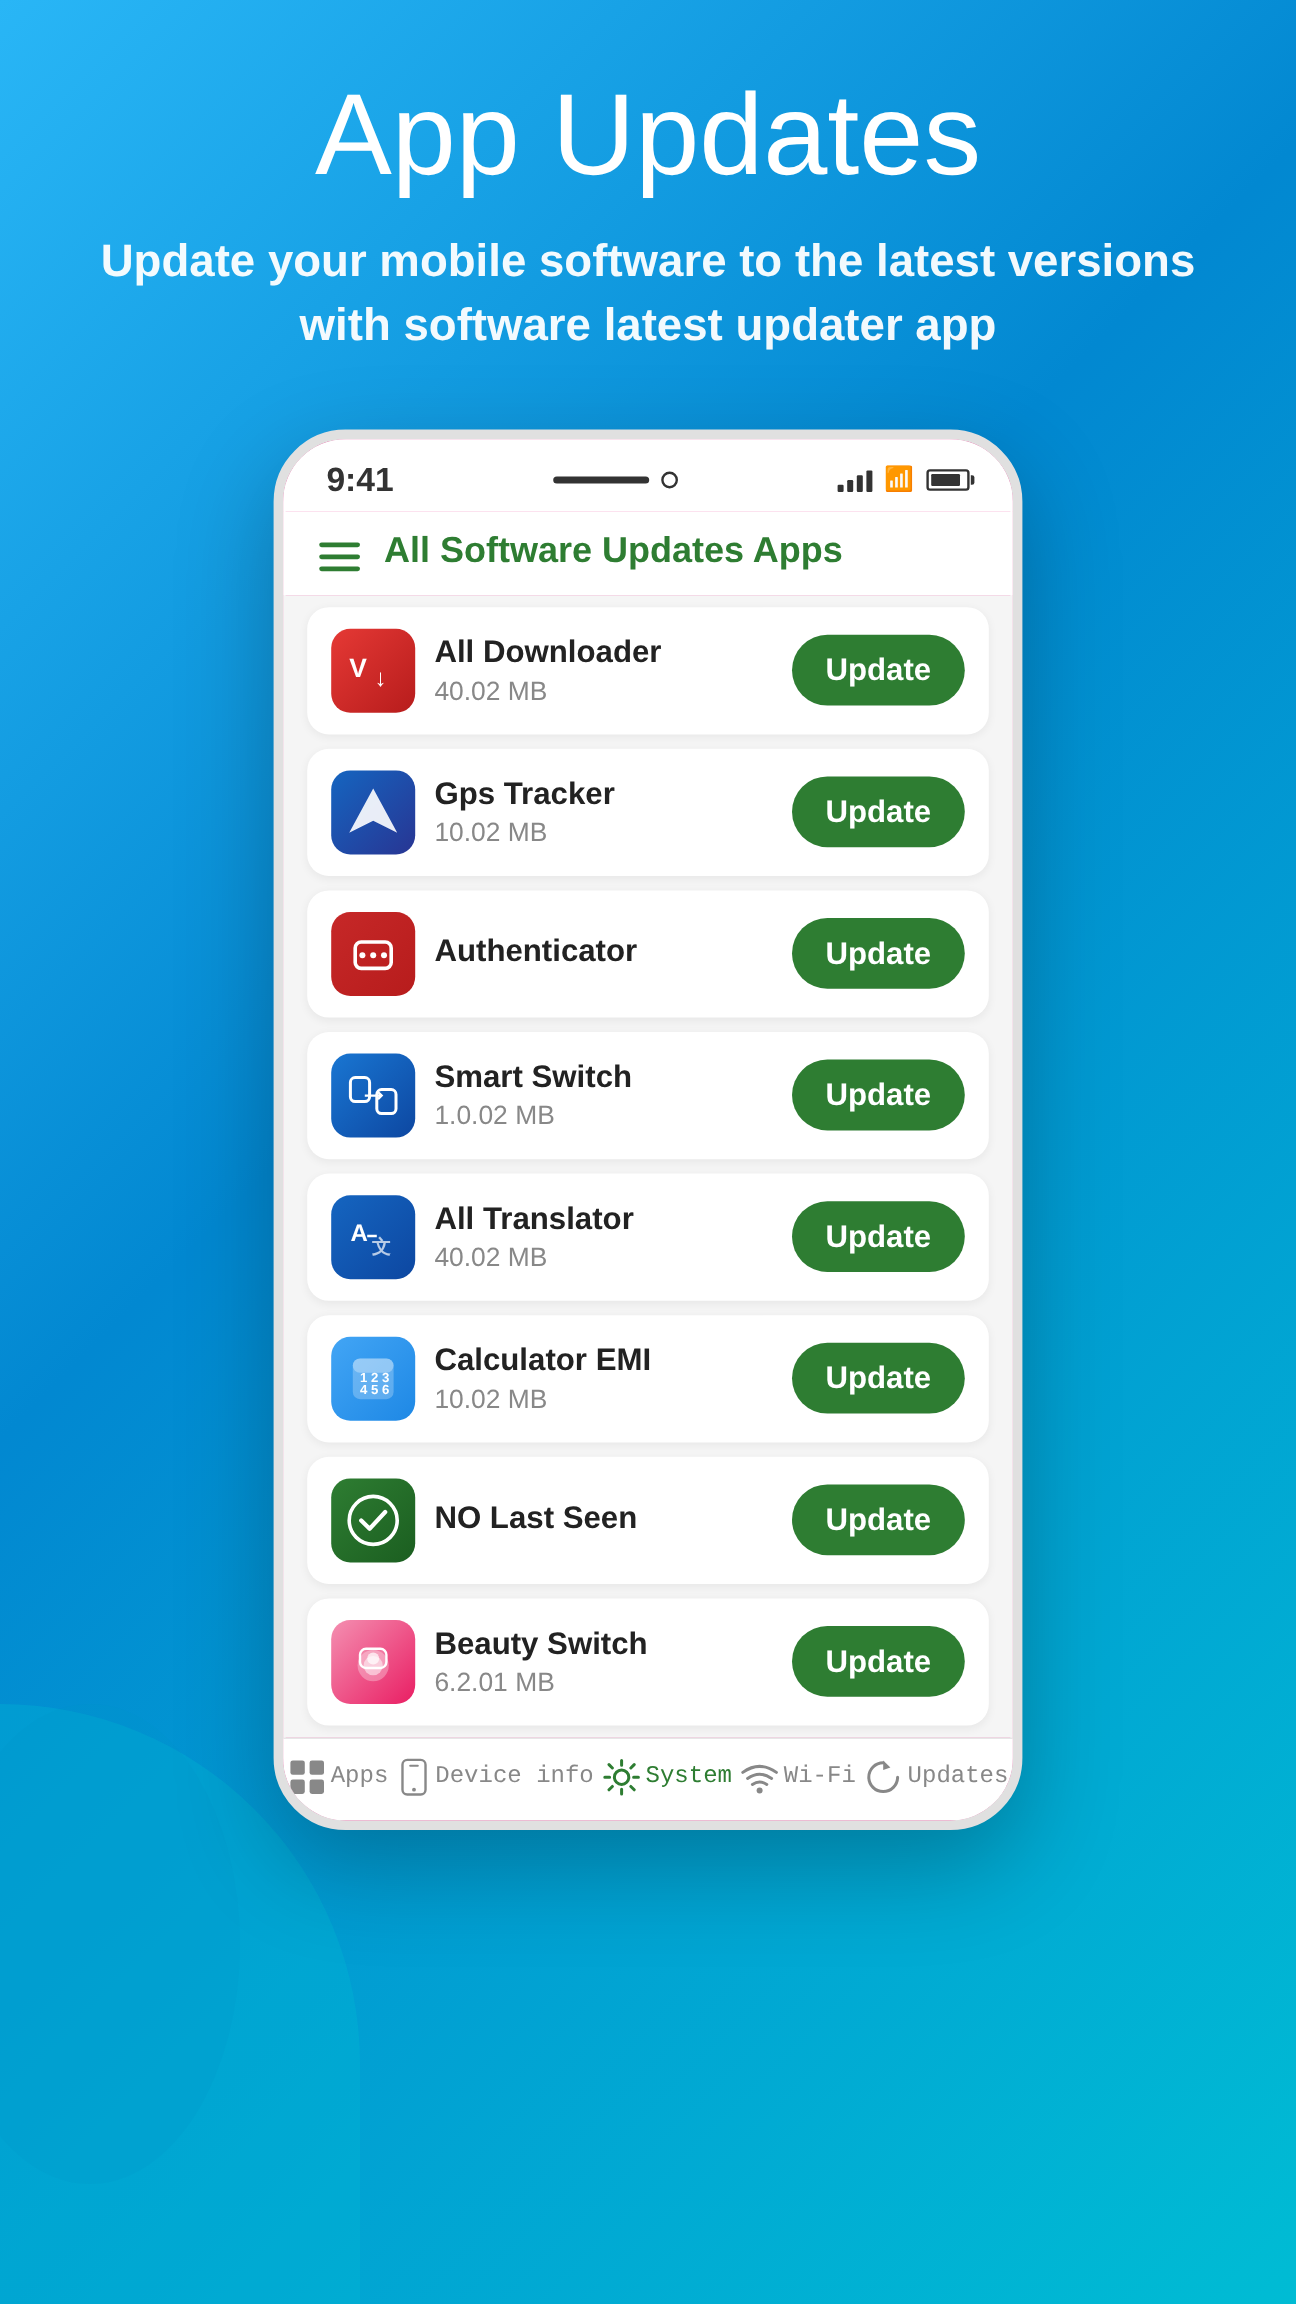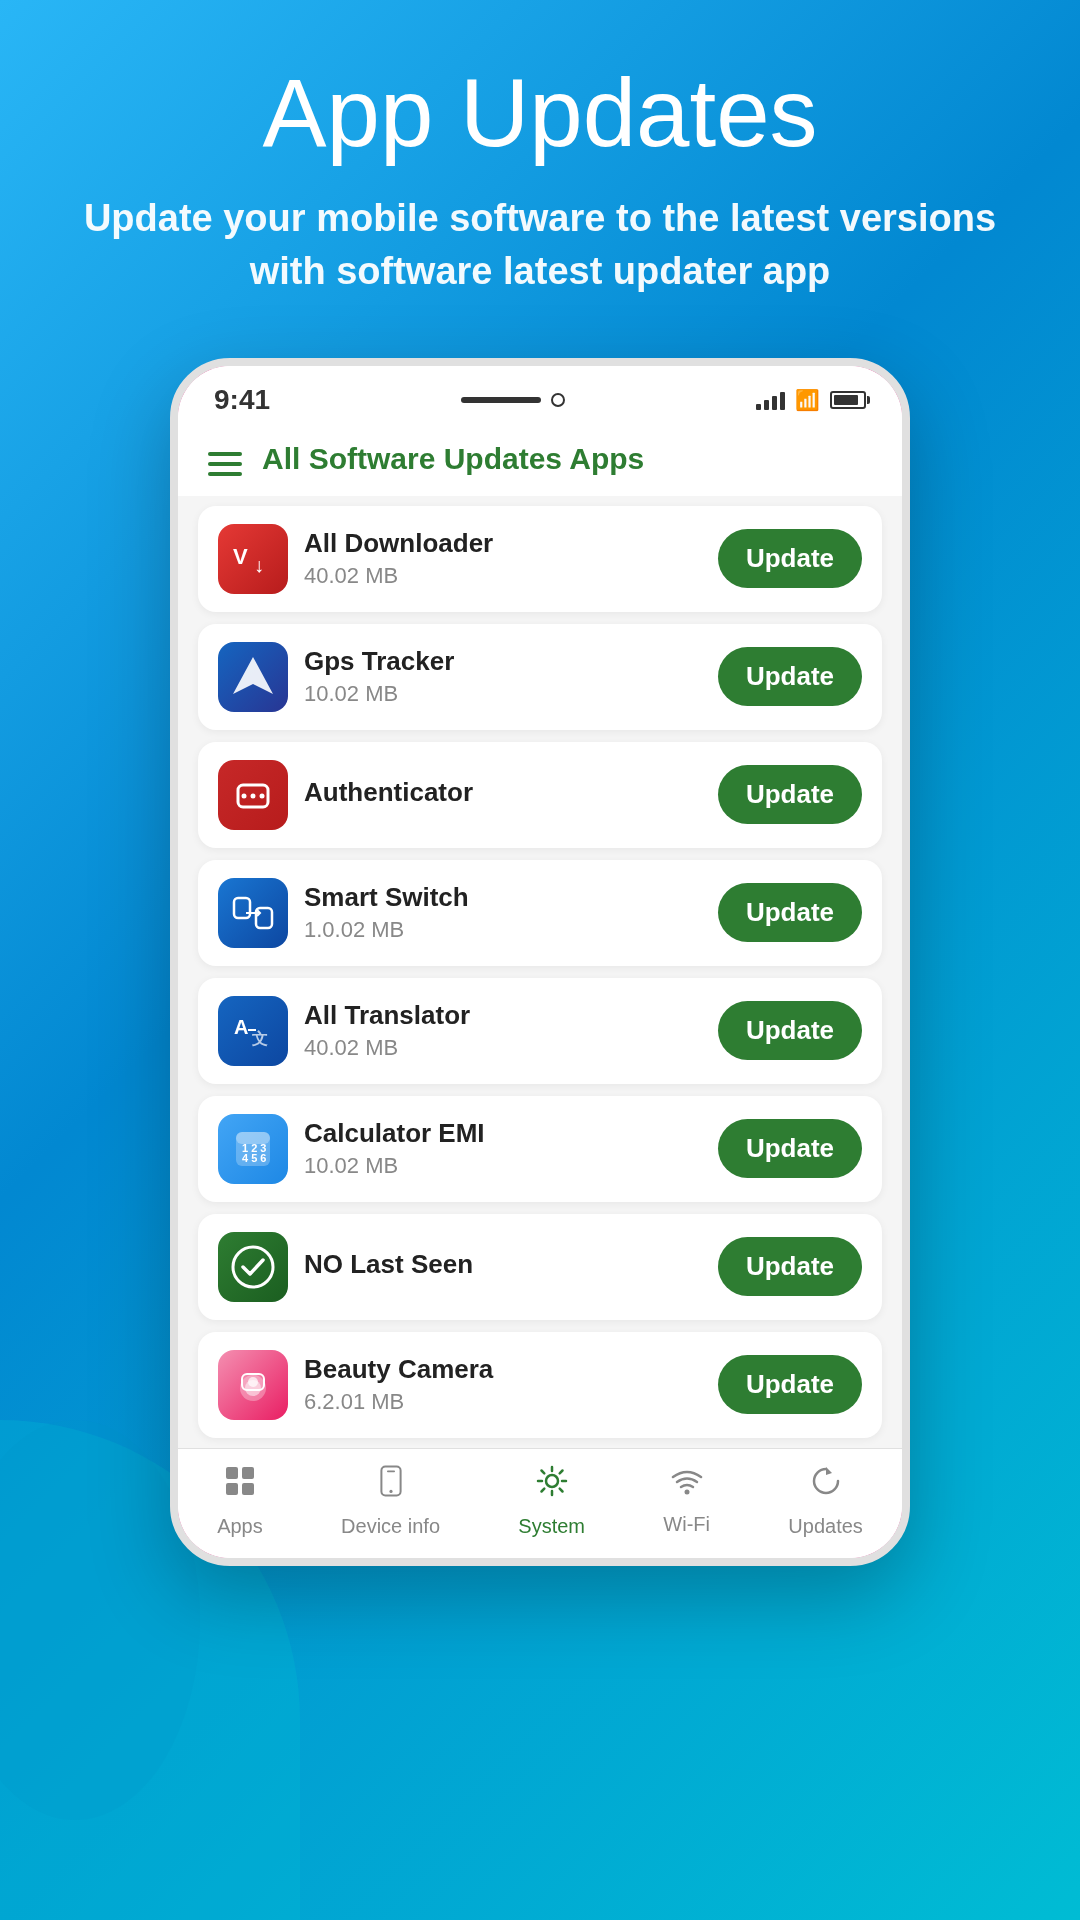--- a/index.html
+++ b/index.html
@@ -45,21 +45,21 @@
       color: rgba(255,255,255,0.95);
       line-height: 1.4;
       font-weight: 700;
     }
     .phone-container {
       display: flex;
       justify-content: center;
       margin-top: 30px;
     }
     .phone {
-      width: 740px;
+      width: 624px;
       background: #ec4899;
       border-radius: 60px;
       border: 8px solid #e0e0e0;
       box-shadow: 0 30px 80px rgba(0,0,0,0.25), inset 0 0 0 2px #fff;
       overflow: hidden;
       position: relative;
     }
     .phone-side-btn {
       position: absolute;
       right: -14px;
@@ -246,24 +246,25 @@
     .bottom-nav {
       background: white;
       display: flex;
       justify-content: space-around;
       align-items: center;
       padding: 16px 0 20px;
       border-top: 1px solid #e0e0e0;
     }
     .nav-item {
       display: flex;
-      flex-direction: column;
-      align-items: center;
-      gap: 18px;
+      flex-direction: row;
+      align-items: center;
+      gap: 4px;
       cursor: pointer;
+      font-family: Liberation Mono, monospace;
     }
     .nav-label {
       font-size: 20px;
       color: #888;
     }
     .nav-label.active { color: #2e7d32; }
     .phone-inner {
       background: white;
     }
   </style>
@@ -419,21 +420,21 @@
       <div class="app-item">
         <div class="app-icon beauty">
           <svg width="50" height="50" viewBox="0 0 50 50">
             <circle cx="25" cy="28" r="13" fill="rgba(255,255,255,0.3)"></circle>
             <circle cx="25" cy="28" r="8" fill="rgba(255,255,255,0.5)"></circle>
             <rect x="14" y="14" width="22" height="16" rx="5" fill="rgba(255,255,255,0.2)" stroke="white" stroke-width="2"></rect>
             <circle cx="25" cy="22" r="5" fill="white" opacity="0.7"></circle>
           </svg>
         </div>
         <div class="app-info">
-          <div class="app-name">Beauty Camera</div>
+          <div class="app-name">Beauty Switch</div>
           <div class="app-size">6.2.01 MB</div>
         </div>
         <button class="update-btn">Update</button>
       </div>
 
     </div>
 
     <div class="bottom-nav">
       <div class="nav-item">
         <svg width="32" height="32" viewBox="0 0 32 32">

